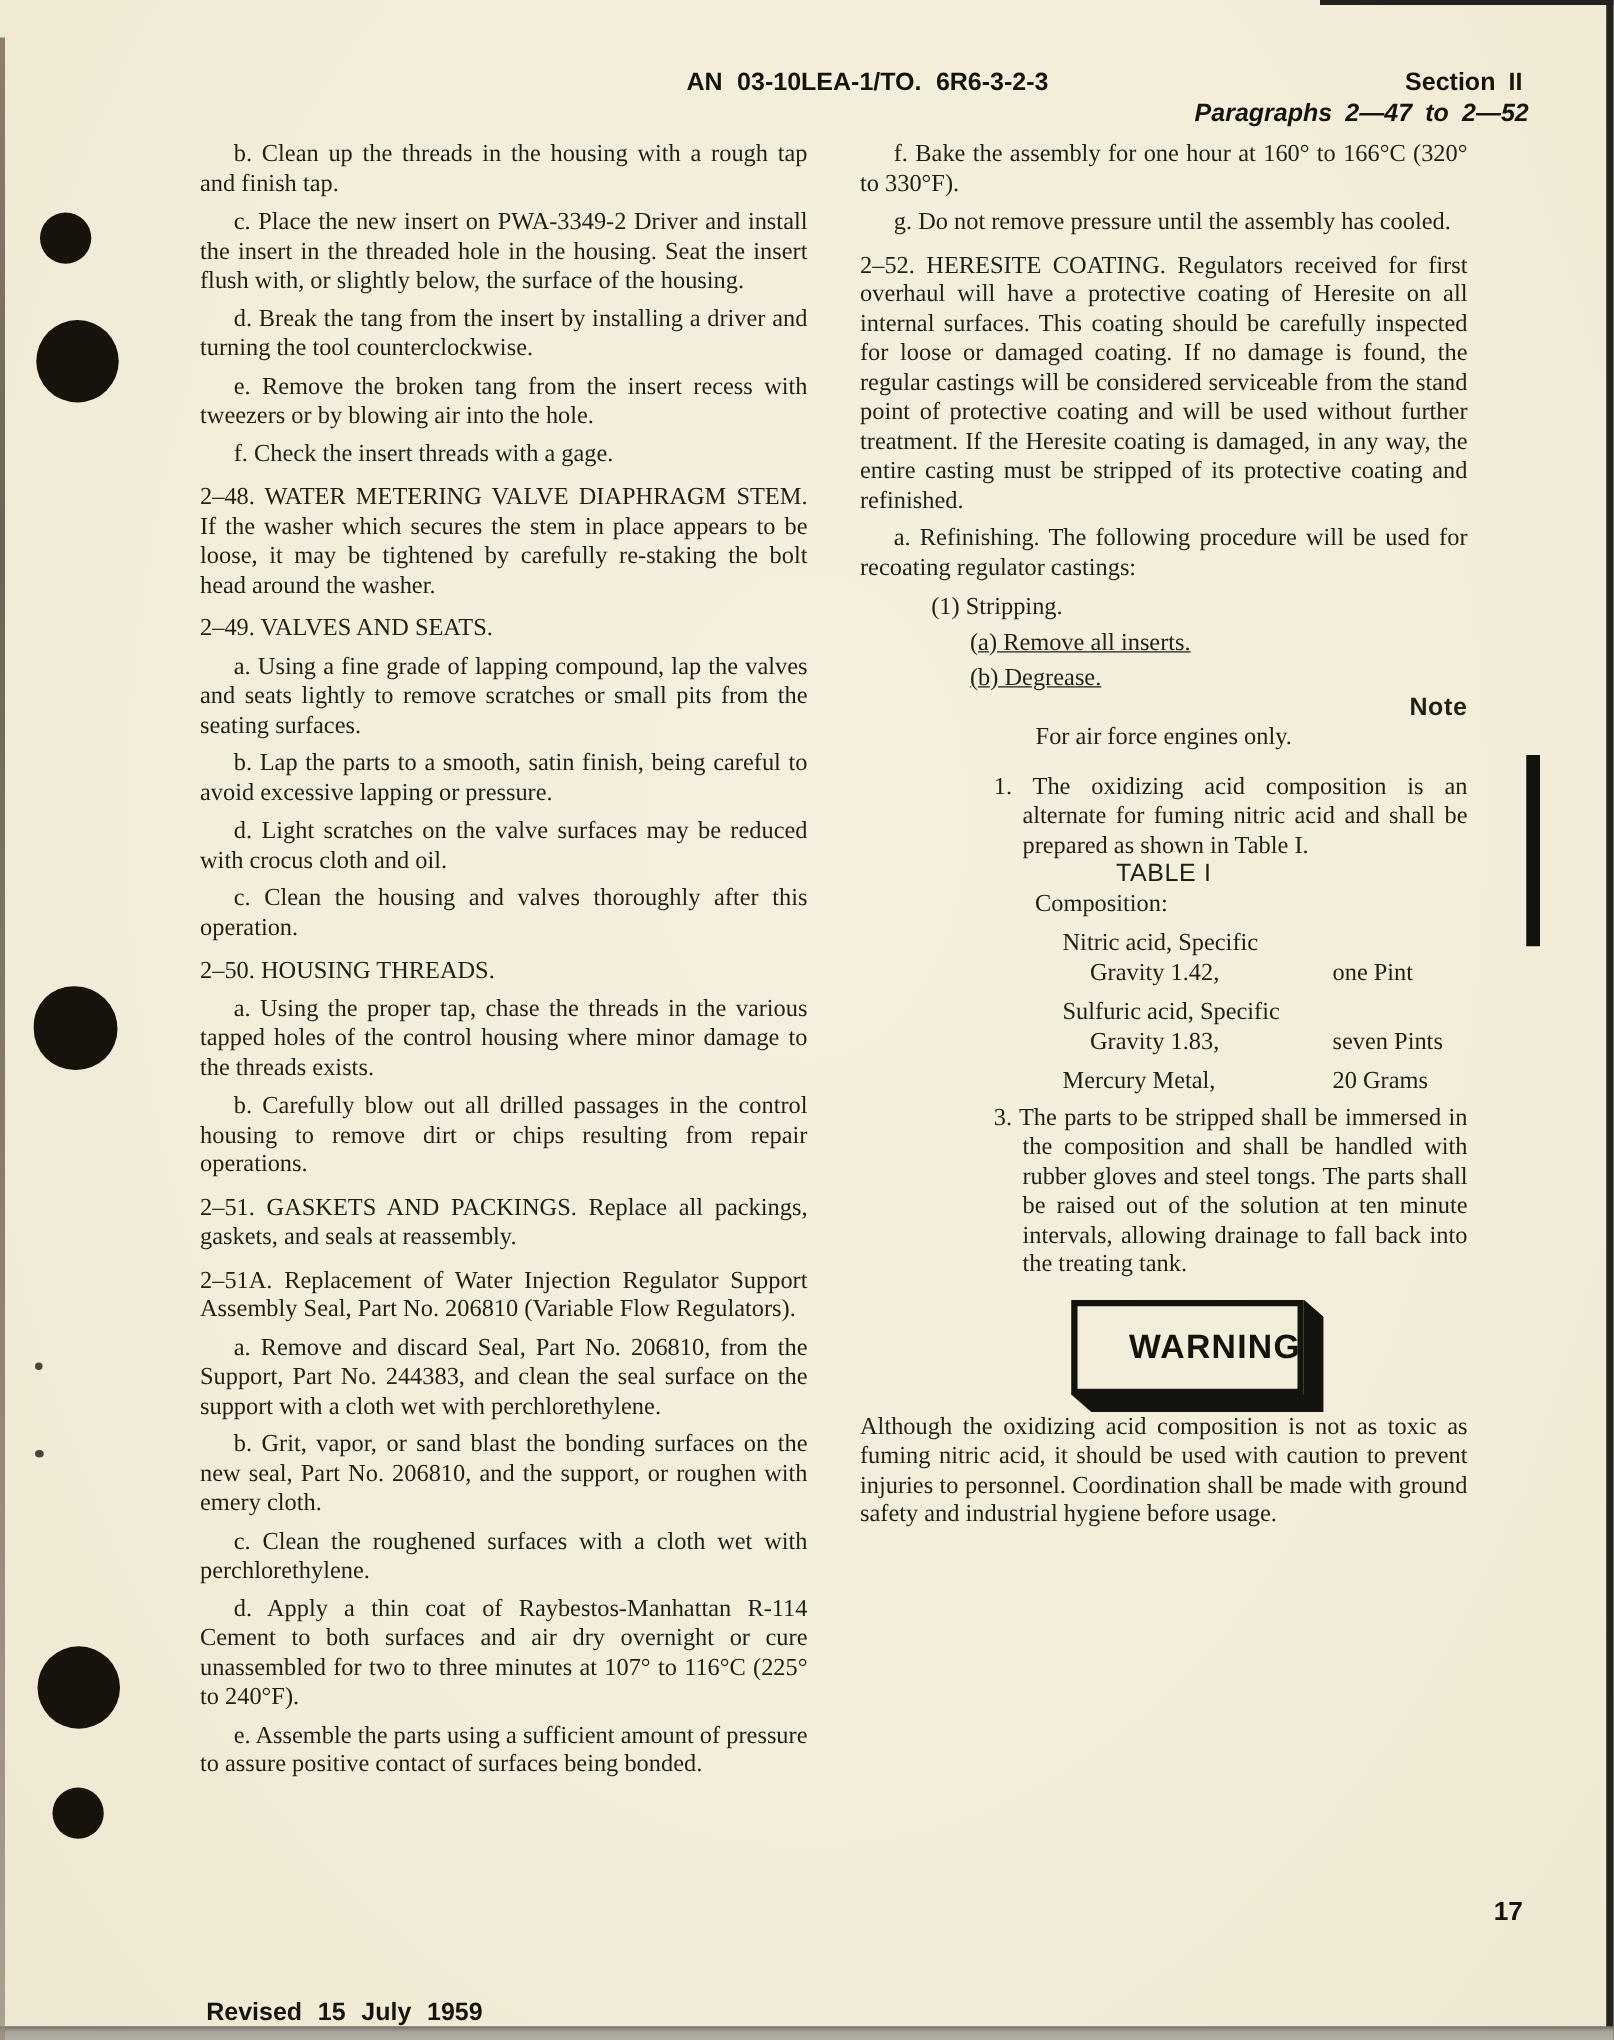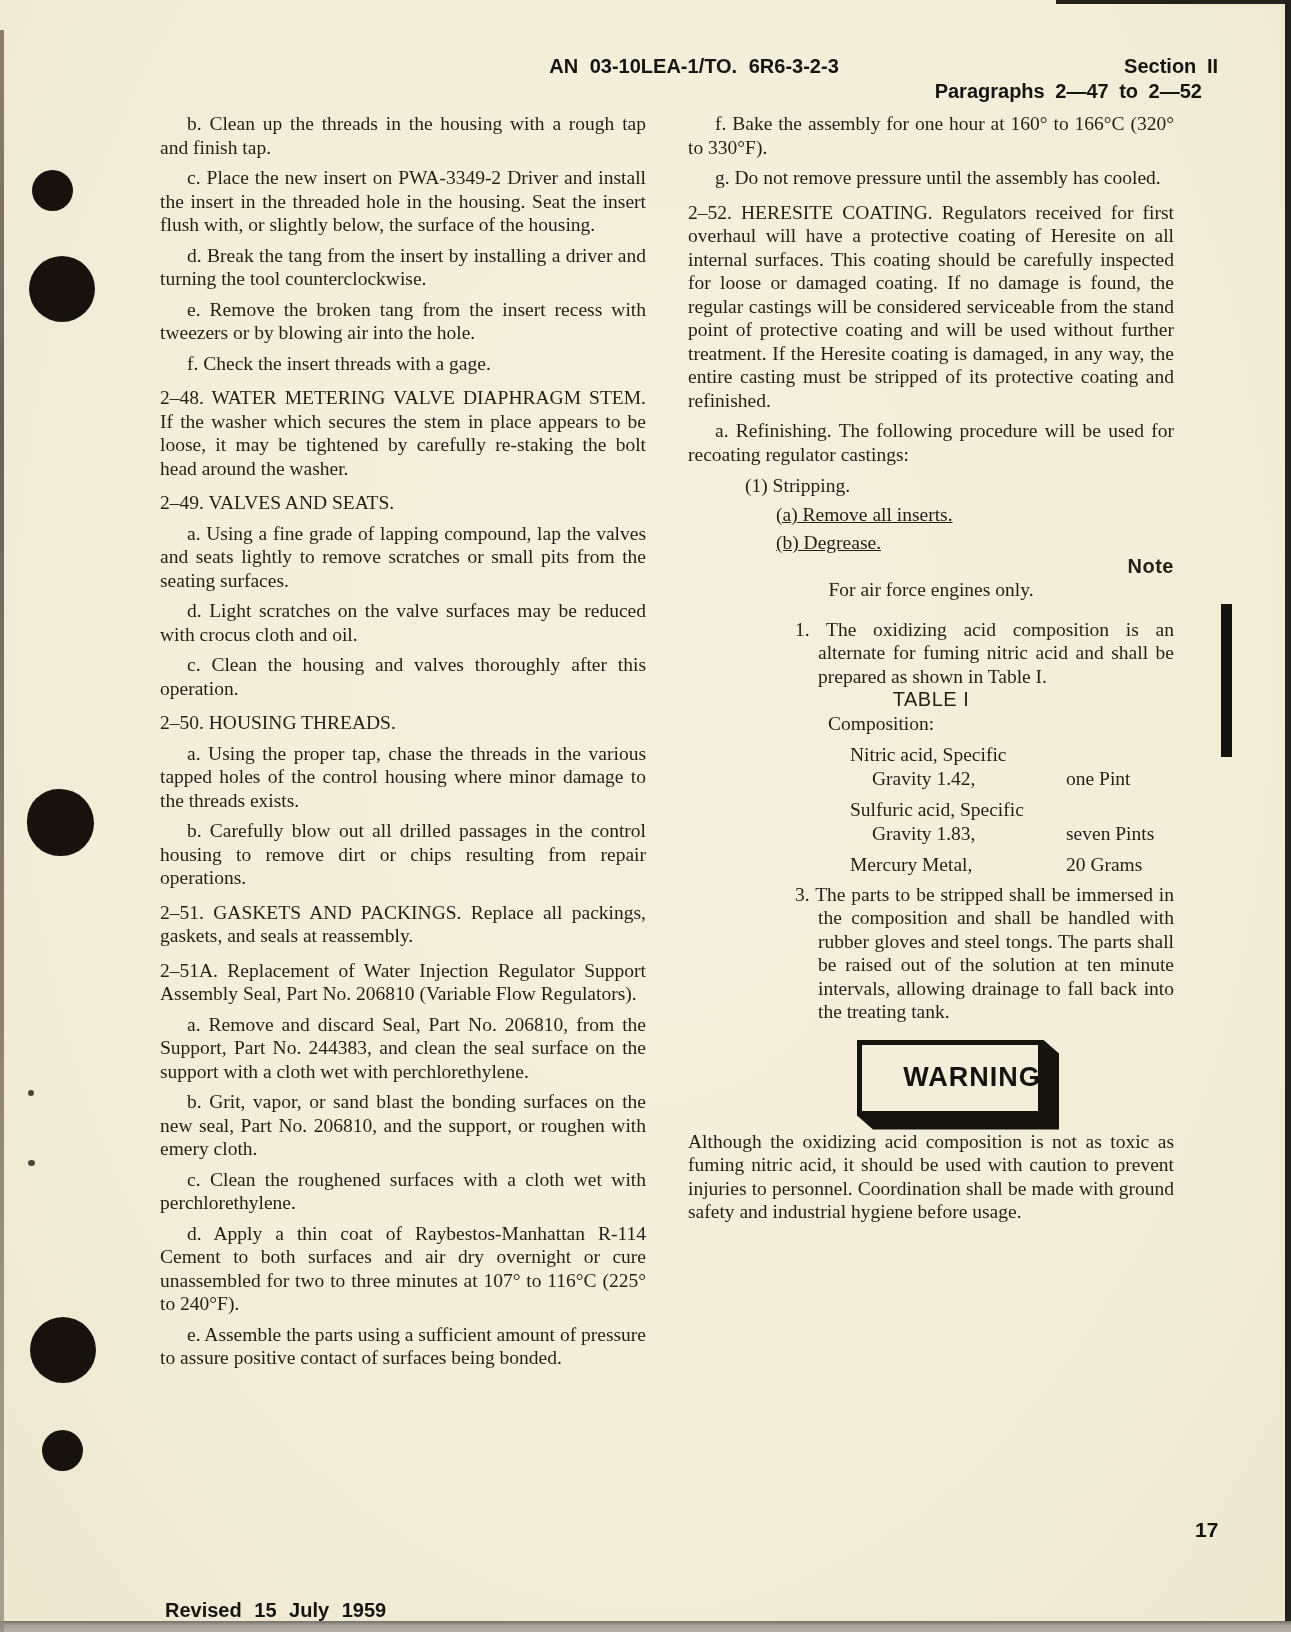--- a/index.html
+++ b/index.html
@@ -31,21 +31,21 @@
   .speck-1 { left:28px; top:1090px; width:6px; height:6px; }
   .speck-2 { left:28px; top:1160px; width:7px; height:6px; }
 
   .change-bar { position:absolute; left:1221px; top:604px; width:11px; height:153px; background:#13120f; }
 
   
   .sans { font-family:"Liberation Sans","DejaVu Sans",sans-serif; font-weight:bold; color:#16140f; }
   .doc-number { position:absolute; top:55px; left:694px; transform:translateX(-50%);
                 font-size:20px; word-spacing:6px; white-space:nowrap; }
   .section-label { position:absolute; top:55px; right:73px; font-size:20px; word-spacing:5px; }
-  .para-range    { position:absolute; top:80px; right:89px; font-size:20px; word-spacing:5px; }
+  .para-range    { position:absolute; top:80px; right:68px; font-size:20px; word-spacing:5px;font-style:italic; }
 
   .footer-revision { position:absolute; left:165px; top:1599px; font-size:20px; word-spacing:7px; }
   .footer-page     { position:absolute; left:1195px; top:1518px; font-size:21px; }
 
   
   .col { position:absolute; top:112px; font-size:19.5px; line-height:23.5px;
          text-align:justify; hyphens:auto; -webkit-hyphens:auto; }
   .col-left  { left:160px; width:486px; }
   .col-right { left:688px; width:486px; }
   .col p { margin:0; }
@@ -107,20 +107,21 @@
 
   <div class="col col-left">
     <p class="indent first">b. Clean up the threads in the housing with a rough tap and finish tap.</p>
     <p class="indent">c. Place the new insert on PWA-3349-2 Driver and install the insert in the threaded hole in the housing. Seat the insert flush with, or slightly below, the surface of the housing.</p>
     <p class="indent">d. Break the tang from the insert by installing a driver and turning the tool counterclockwise.</p>
     <p class="indent">e. Remove the broken tang from the insert recess with tweezers or by blowing air into the hole.</p>
     <p class="indent">f. Check the insert threads with a gage.</p>
     <p class="flush">2–48. WATER METERING VALVE DIAPHRAGM STEM. If the washer which secures the stem in place appears to be loose, it may be tightened by carefully re-staking the bolt head around the washer.</p>
     <p class="flush">2–49. VALVES AND SEATS.</p>
     <p class="indent">a. Using a fine grade of lapping compound, lap the valves and seats lightly to remove scratches or small pits from the seating surfaces.</p>
+    <p class="indent">b. Lap the parts to a smooth, satin finish, being careful to avoid excessive lapping or pressure.</p>
     <p class="indent">d. Light scratches on the valve surfaces may be reduced with crocus cloth and oil.</p>
     <p class="indent">c. Clean the housing and valves thoroughly after this operation.</p>
     <p class="flush">2–50. HOUSING THREADS.</p>
     <p class="indent">a. Using the proper tap, chase the threads in the various tapped holes of the control housing where minor damage to the threads exists.</p>
     <p class="indent">b. Carefully blow out all drilled passages in the control housing to remove dirt or chips resulting from repair operations.</p>
     <p class="flush">2–51. GASKETS AND PACKINGS. Replace all packings, gaskets, and seals at reassembly.</p>
     <p class="flush">2–51A. Replacement of Water Injection Regulator Support Assembly Seal, Part No. 206810 (Variable Flow Regulators).</p>
     <p class="indent">a. Remove and discard Seal, Part No. 206810, from the Support, Part No. 244383, and clean the seal surface on the support with a cloth wet with perchlorethylene.</p>
     <p class="indent">b. Grit, vapor, or sand blast the bonding surfaces on the new seal, Part No. 206810, and the support, or roughen with emery cloth.</p>
     <p class="indent">c. Clean the roughened surfaces with a cloth wet with perchlorethylene.</p>

